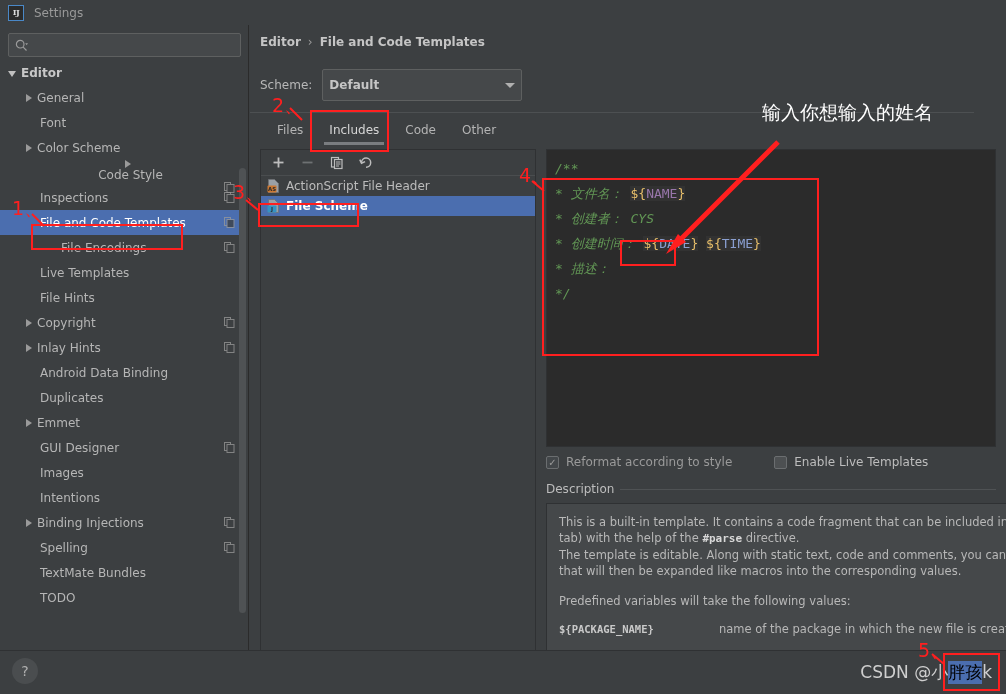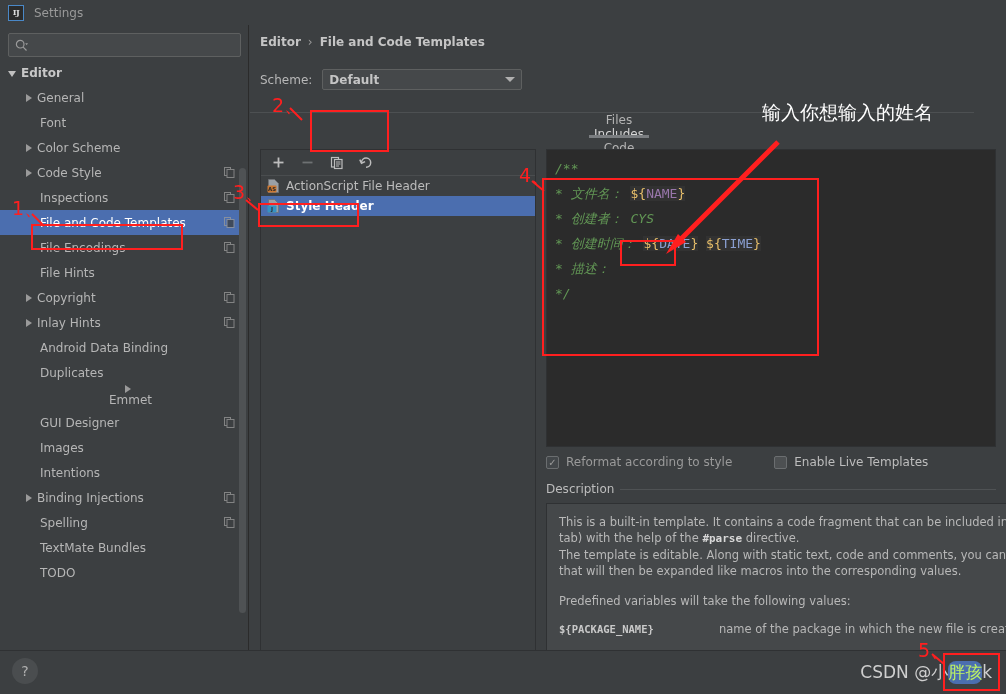--- a/index.html
+++ b/index.html
@@ -77,29 +77,29 @@
   
   .right-panel { position: absolute; left: 250px; top: 25px; width: 756px; height: 625px; background: #3c3f41; }
   .breadcrumb {
     position: absolute; left: 10px; top: 10px; font-size: 12px; font-weight: bold; color: #c5c5c5;
     display: flex; align-items: center; gap: 7px;
   }
   .bc-sep { color: #9a9a9a; font-weight: normal; }
   .scheme-row { position: absolute; left: 10px; top: 44px; display: flex; align-items: center; }
   .scheme-label { font-size: 12px; color: #b8b8b8; margin-right: 10px; }
   .combo {
-    width: 200px; height: 21px; background: #45484a; border: 1px solid #5e6060; border-radius: 2px;
+    width: 200px; height: 32px; background: #45484a; border: 1px solid #5e6060; border-radius: 2px;
     display: flex; align-items: center; padding: 0 6px; font-size: 12px; font-weight: bold; color: #c5c5c5;
   }
   .combo-caret { margin-left: auto; width:0; height:0;
     border-top: 5px solid #b0b0b0; border-left: 5px solid transparent; border-right: 5px solid transparent; }
 
   .tabs {
     position: absolute; left: 0; top: 87px; width: 724px; height: 35px;
-    border-top: 1px solid #4d5052; display: flex; align-items: center; padding-left: 14px; gap: 0; flex-direction: column;
+    border-top: 1px solid #4d5052; display: flex; align-items: center; padding-left: 14px; gap: 0;
   }
   .tab {
     height: 35px; display: flex; align-items: center; padding: 0 13px;
     font-size: 12px; color: #b4b4b4; position: relative;
   }
   .tab.active { color: #d6d6d6; }
   .tab.active::after {
     content: ""; position: absolute; left: 8px; right: 8px; bottom: 3px; height: 3px; background: #7a7d80;
   }
 
@@ -160,21 +160,21 @@
 
   
   .bottom-bar {
     position: absolute; left: 0; bottom: 0; width: 1006px; height: 44px;
     background: #3c3f41; border-top: 1px solid #2f3133;
   }
   .watermark {
     position: absolute; right: 14px; top: 10px; font-size: 17px; color: #cfcfcf;
     display: flex; align-items: baseline;
   }
-  .wm-sel { background: #4b6eaf; color: #bef264; border-radius: 8px; }
+  .wm-sel { background: #4b6eaf; color: #000000; }
 
   
   .ann { position: absolute; pointer-events: none; }
   .ann-box { border: 2px solid #ff1f1f; }
   .ann-num { color: #ff1f1f; font-size: 19px; font-family: "DejaVu Sans", sans-serif; }
   .ann-text-cn { color: #ffffff; font-size: 19px; }
 </style>
 </head>
 <body>
 
@@ -208,21 +208,21 @@
           <span class="tree-label">General</span>
         </div>
         <div class="tree-row" style="padding-left: 26px;">
           <span class="arrow none"></span>
           <span class="tree-label">Font</span>
         </div>
         <div class="tree-row" style="padding-left: 26px;">
           <span class="arrow right"></span>
           <span class="tree-label">Color Scheme</span>
         </div>
-        <div class="tree-row" style="padding-left: 26px;">
+        <div class="tree-row" style="padding-left: 26px; flex-direction: column;">
           <span class="arrow right"></span>
           <span class="tree-label">Code Style</span>
           <span class="copy-badge"><svg viewBox="0 0 11 11" width="11" height="11">
               <rect x="0.5" y="0.5" width="6" height="8" fill="none" stroke="#9a9a9a" stroke-width="1"></rect>
               <rect x="3" y="2.5" width="7" height="8" fill="#3c3f41" stroke="#9a9a9a" stroke-width="1"></rect>
             </svg></span>
         </div>
         <div class="tree-row" style="padding-left: 26px;">
           <span class="arrow none"></span>
           <span class="tree-label">Inspections</span>
@@ -232,30 +232,34 @@
             </svg></span>
         </div>
         <div class="tree-row selected" style="padding-left: 26px;">
           <span class="arrow none"></span>
           <span class="tree-label">File and Code Templates</span>
           <span class="copy-badge"><svg viewBox="0 0 11 11" width="11" height="11">
               <rect x="0.5" y="0.5" width="6" height="8" fill="none" stroke="#9a9a9a" stroke-width="1"></rect>
               <rect x="3" y="2.5" width="7" height="8" fill="#3c3f41" stroke="#9a9a9a" stroke-width="1"></rect>
             </svg></span>
         </div>
-        <div class="tree-row" style="padding-left: 26px;">
+        <div class="tree-row" style="padding-left: 26px; margin-left: 21px;">
           <span class="arrow none"></span>
           <span class="tree-label">File Encodings</span>
           <span class="copy-badge"><svg viewBox="0 0 11 11" width="11" height="11">
               <rect x="0.5" y="0.5" width="6" height="8" fill="none" stroke="#9a9a9a" stroke-width="1"></rect>
               <rect x="3" y="2.5" width="7" height="8" fill="#3c3f41" stroke="#9a9a9a" stroke-width="1"></rect>
             </svg></span>
         </div>
         <div class="tree-row" style="padding-left: 26px;">
           <span class="arrow none"></span>
+          <span class="tree-label">Live Templates</span>
+        </div>
+        <div class="tree-row" style="padding-left: 26px;">
+          <span class="arrow none"></span>
           <span class="tree-label">File Hints</span>
         </div>
         <div class="tree-row" style="padding-left: 26px;">
           <span class="arrow right"></span>
           <span class="tree-label">Copyright</span>
           <span class="copy-badge"><svg viewBox="0 0 11 11" width="11" height="11">
               <rect x="0.5" y="0.5" width="6" height="8" fill="none" stroke="#9a9a9a" stroke-width="1"></rect>
               <rect x="3" y="2.5" width="7" height="8" fill="#3c3f41" stroke="#9a9a9a" stroke-width="1"></rect>
             </svg></span>
         </div>
@@ -268,21 +272,21 @@
             </svg></span>
         </div>
         <div class="tree-row" style="padding-left: 26px;">
           <span class="arrow none"></span>
           <span class="tree-label">Android Data Binding</span>
         </div>
         <div class="tree-row" style="padding-left: 26px;">
           <span class="arrow none"></span>
           <span class="tree-label">Duplicates</span>
         </div>
-        <div class="tree-row" style="padding-left: 26px; flex-direction: column;">
+        <div class="tree-row" style="padding-left: 26px;">
           <span class="arrow right"></span>
           <span class="tree-label">Emmet</span>
         </div>
         <div class="tree-row" style="padding-left: 26px;">
           <span class="arrow none"></span>
           <span class="tree-label">GUI Designer</span>
           <span class="copy-badge"><svg viewBox="0 0 11 11" width="11" height="11">
               <rect x="0.5" y="0.5" width="6" height="8" fill="none" stroke="#9a9a9a" stroke-width="1"></rect>
               <rect x="3" y="2.5" width="7" height="8" fill="#3c3f41" stroke="#9a9a9a" stroke-width="1"></rect>
             </svg></span>
@@ -386,21 +390,21 @@
                 <text x="5" y="12.2" font-size="5.4" font-family="DejaVu Sans, sans-serif" font-weight="bold" fill="#2b2b2b" text-anchor="middle">AS</text>
               </svg></span>
             <span>ActionScript File Header</span>
           </div>
           <div class="list-item selected">
             <span class="ftype-icon"><svg width="13" height="14" viewBox="0 0 13 14">
                 <path d="M1.5 0.5 h6 l4 4 v9 h-10 z" fill="#9aa0a6" stroke="#6e7276" stroke-width="0.8"></path>
                 <rect x="0.5" y="6.5" width="9" height="7" rx="1" fill="#3592c4"></rect>
                 <text x="5" y="12.2" font-size="5.4" font-family="DejaVu Sans, sans-serif" font-weight="bold" fill="#2b2b2b" text-anchor="middle">J</text>
               </svg></span>
-            <span>Style Header</span>
+            <span>File Scheme</span>
           </div>
         </div>
     </div>
 
     <div class="editor">
       <div class="code" id="code"><div><span class="cmt">/**</span></div><div><span class="cmt">* 文件名： </span><span class="var-brace">${</span><span class="var-name">NAME</span><span class="var-brace">}</span></div><div><span class="cmt">* 创建者： </span><span class="cmt">CYS</span></div><div><span class="cmt">* 创建时间： </span><span class="var-brace">${</span><span class="var-name-b">DATE</span><span class="var-brace">}</span><span class="cmt"> </span><span class="var-brace">${</span><span class="var-name-b">TIME</span><span class="var-brace">}</span></div><div><span class="cmt">* 描述：</span></div><div><span class="cmt">*/</span></div></div>
     </div>
 
     <div class="chk-row">
       <div class="chk on" style="margin-right:42px;">

